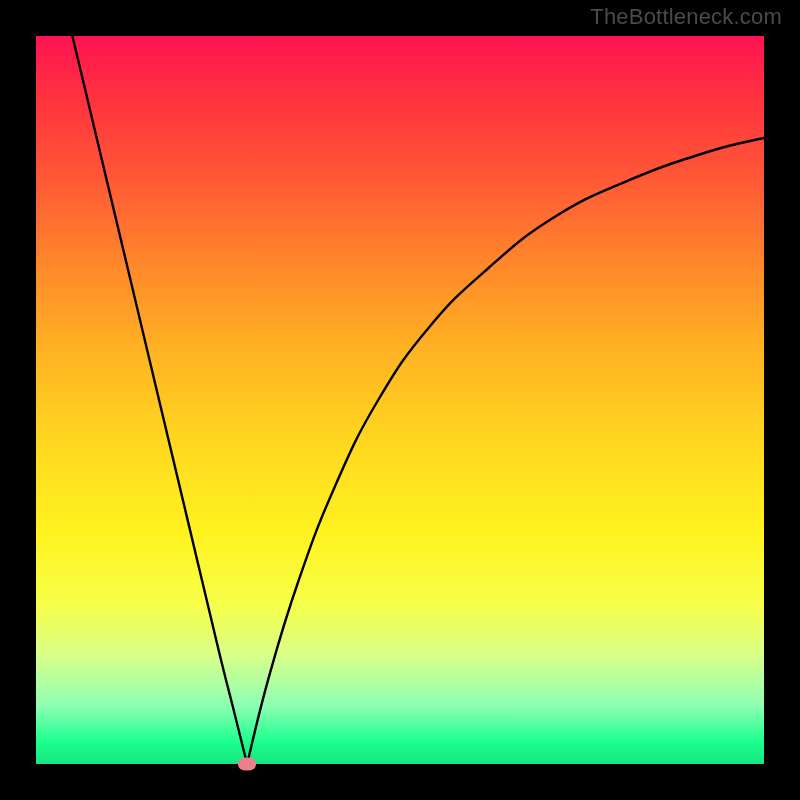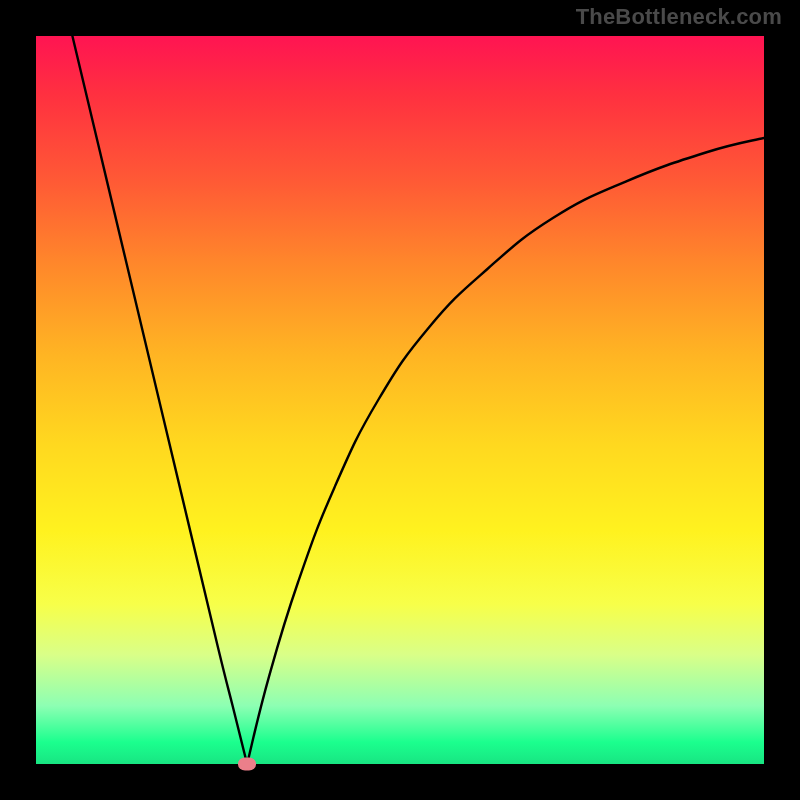--- a/index.html
+++ b/index.html
@@ -37,21 +37,21 @@
       #1bff8e 97%,
       #18e582 100%
     );
   }
   .watermark {
     position: absolute;
     top: 4px;
     right: 18px;
     color: #4a4a4a;
     font-size: 22px;
-    font-weight: 700;
+    font-weight: 400;
     letter-spacing: 0.2px;
     user-select: none;
     pointer-events: none;
   }
   svg.curve {
     position: absolute;
     left: 0;
     top: 0;
     width: 728px;
     height: 728px;

